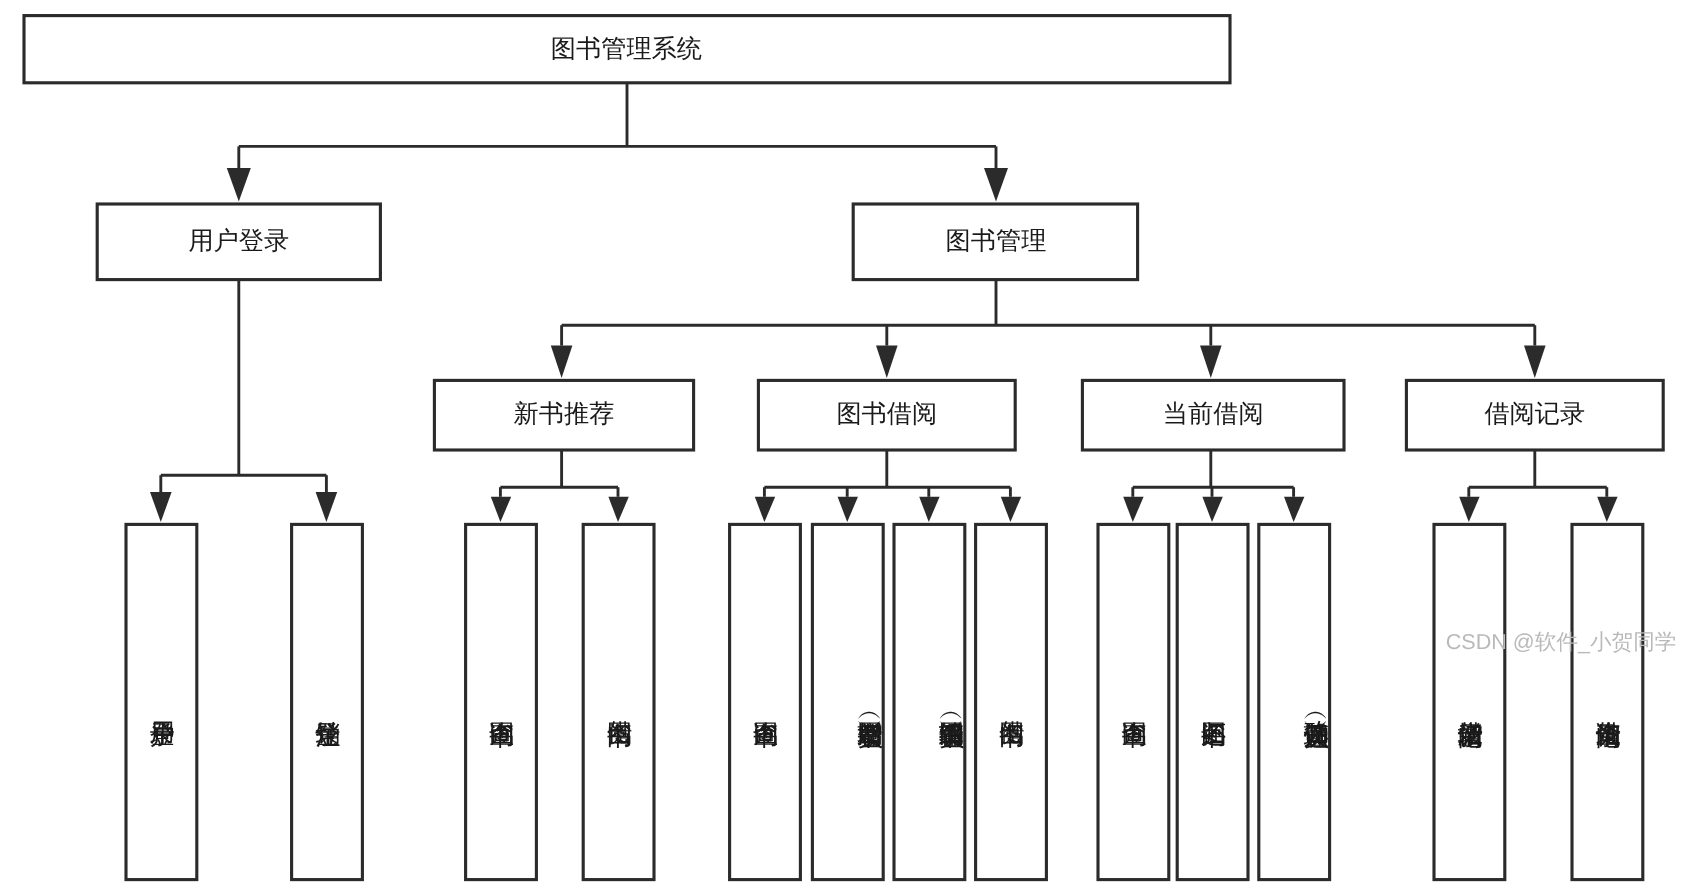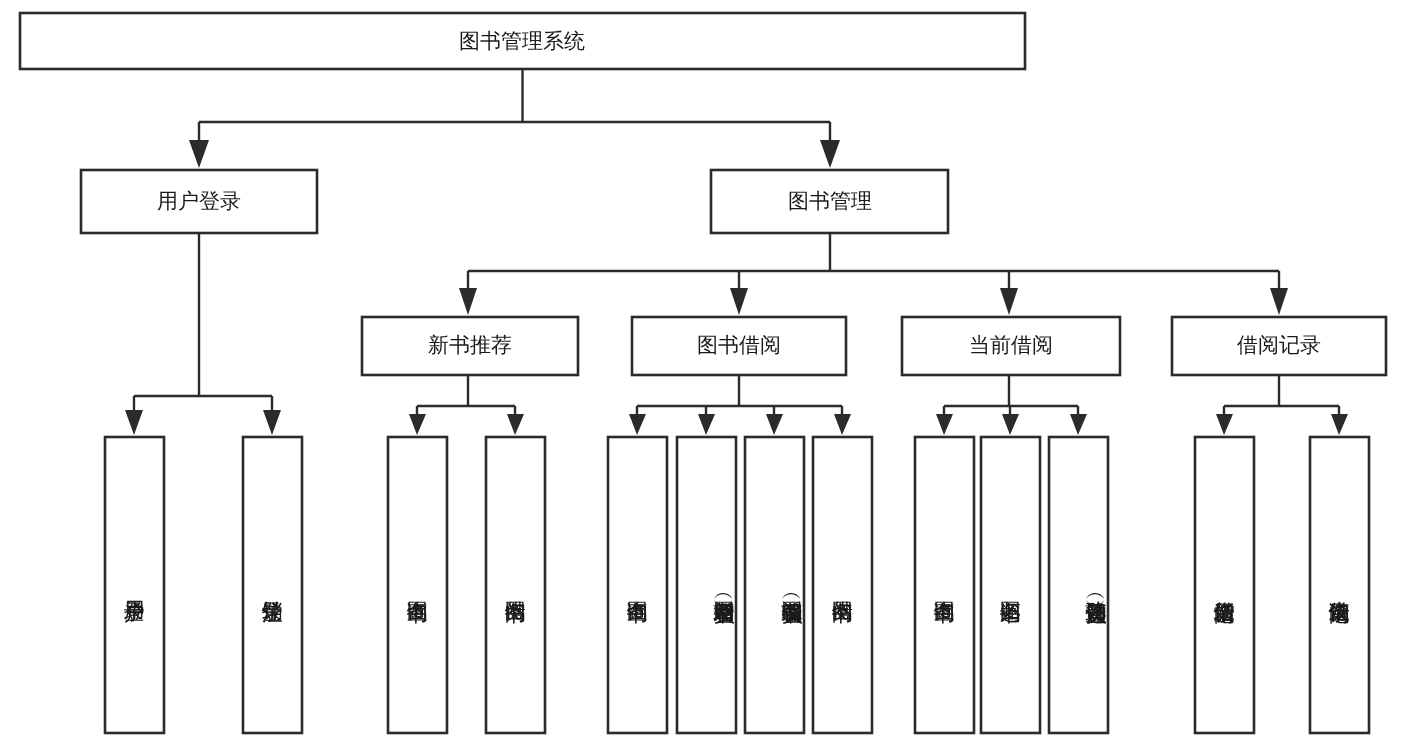--- a/index.html
+++ b/index.html
@@ -221,14 +221,15 @@
   <div class="vlabel centered" style="left:608px; top:437px; width:59px; height:296px;">查询图书</div>
   <div class="vlabel" style="left:677px; top:440px; width:59px; height:293px;">新增图书（管理员）</div>
   <div class="vlabel" style="left:745px; top:440px; width:59px; height:293px;">编辑图书（管理员）</div>
   <div class="vlabel centered" style="left:813px; top:437px; width:59px; height:296px;">借阅图书</div>
   <div class="vlabel centered" style="left:915px; top:437px; width:59px; height:296px;">查询图书</div>
   <div class="vlabel centered" style="left:981px; top:437px; width:59px; height:296px;">归还图书</div>
   <div class="vlabel" style="left:1049px; top:440px; width:59px; height:293px;">确认归还（管理员）</div>
   <div class="vlabel centered" style="left:1195px; top:437px; width:59px; height:296px;">新增借阅记录</div>
   <div class="vlabel centered" style="left:1310px; top:437px; width:59px; height:296px;">查询借阅记录</div>
 
+  <div class="watermark">CSDN @软件_小贺同学</div>
 
 </div>
 
 </body></html>

